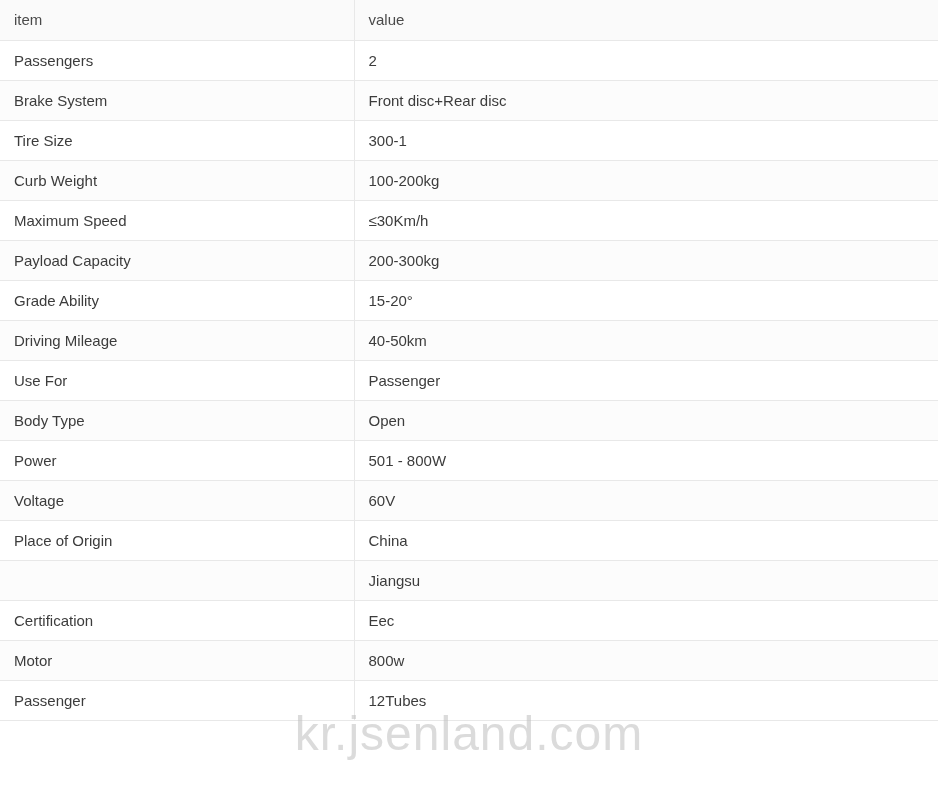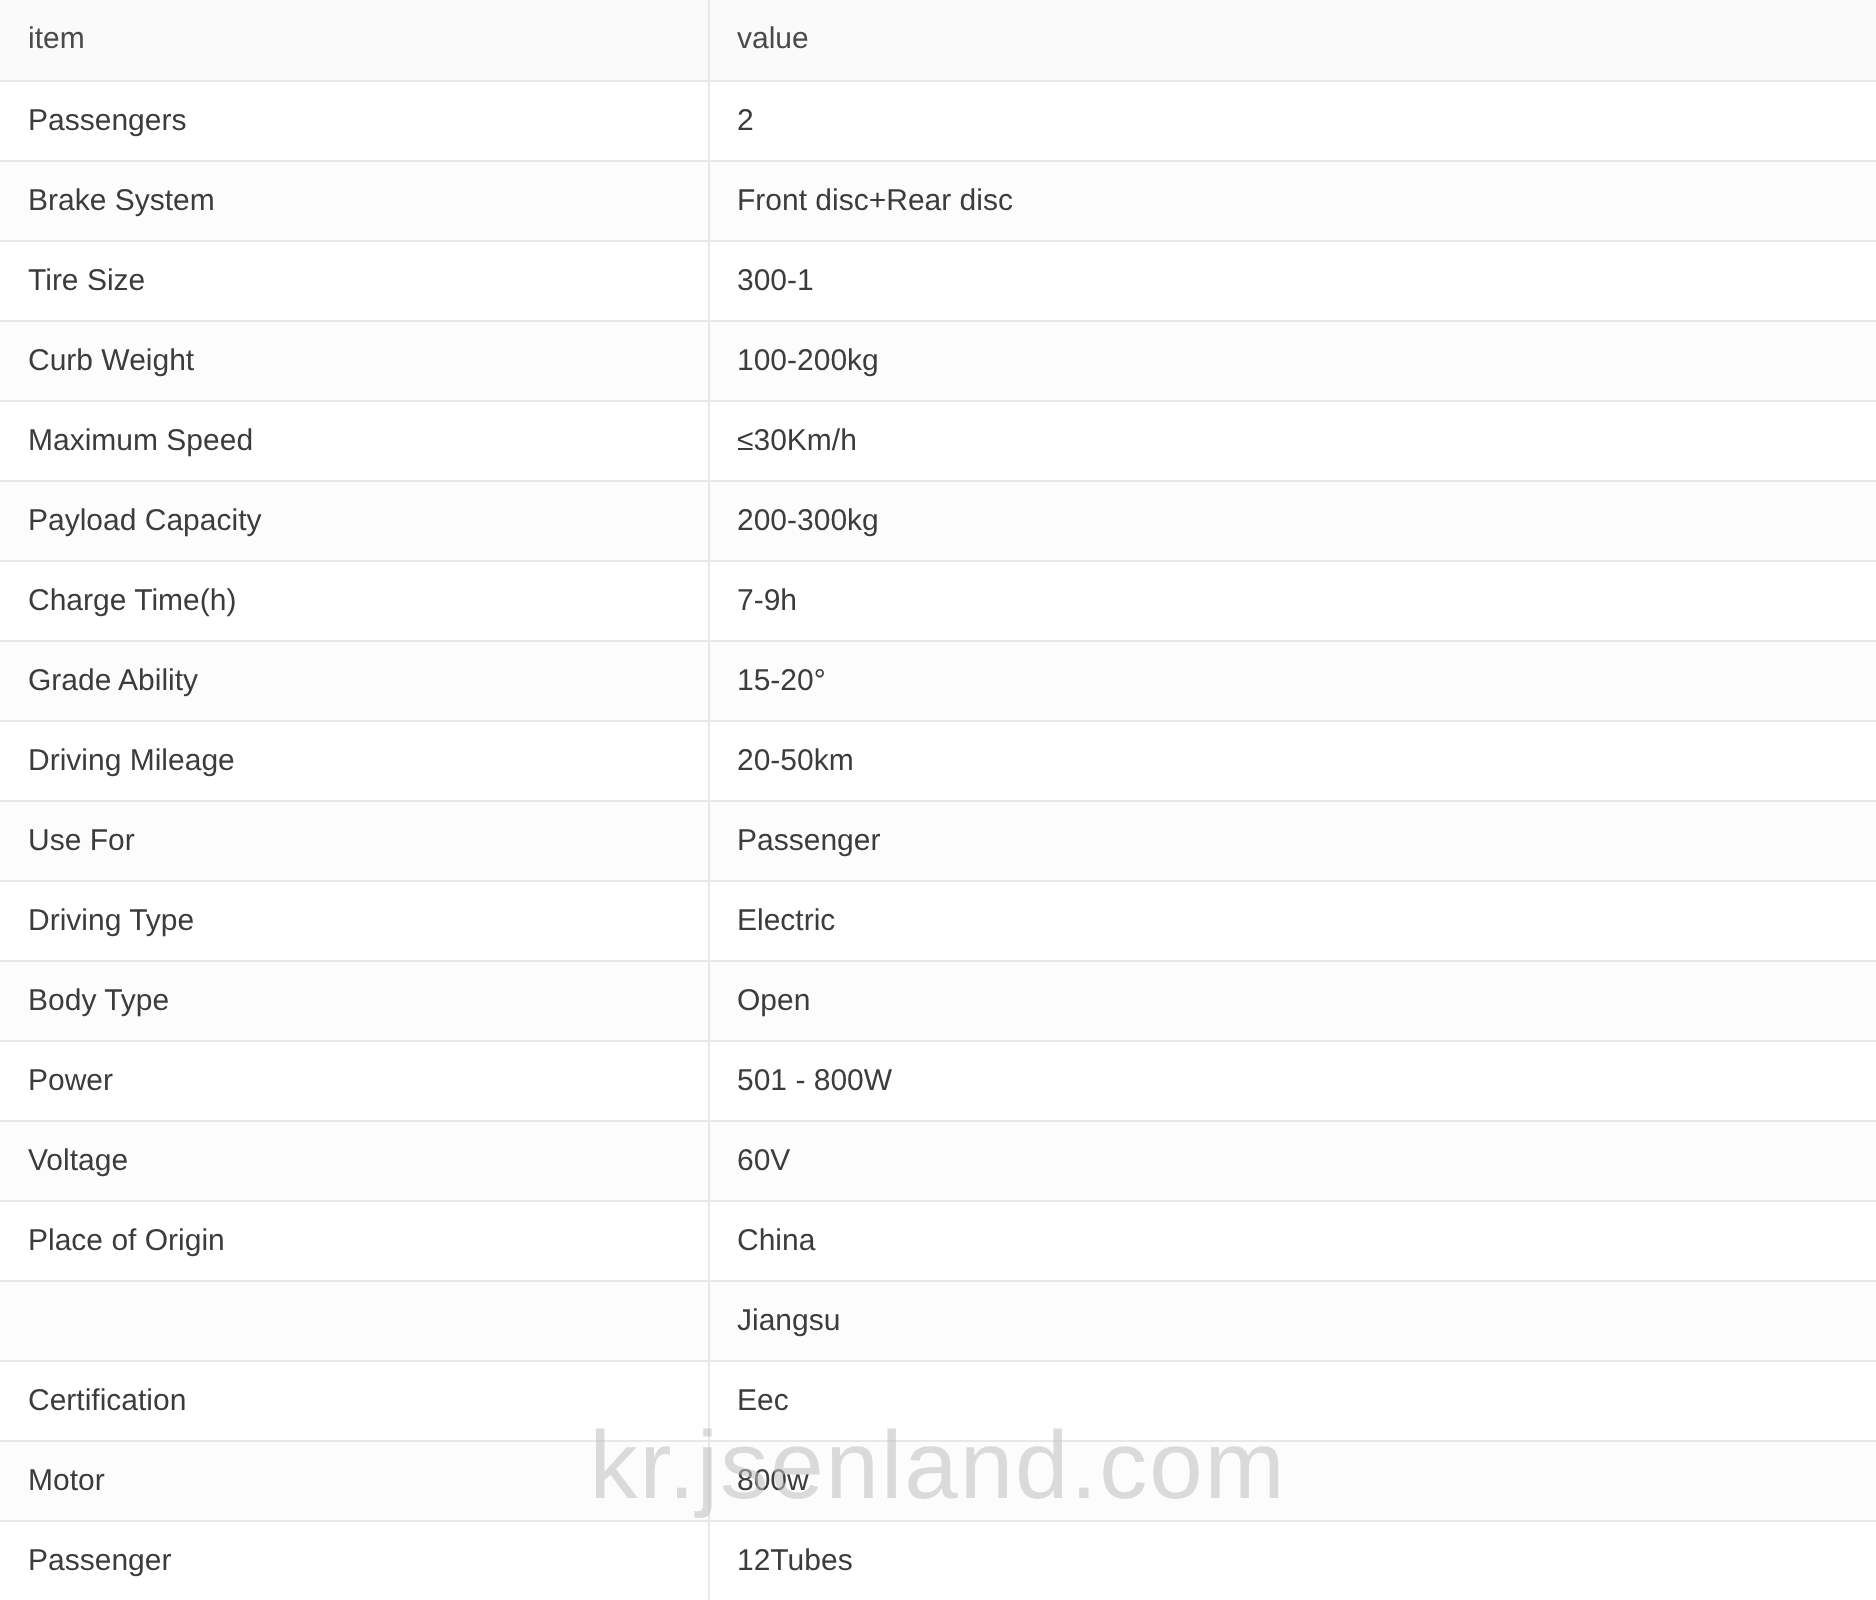--- a/index.html
+++ b/index.html
@@ -104,38 +104,30 @@
       </tr>
       <tr>
         <td class="item-cell">Maximum Speed</td>
         <td>≤30Km/h</td>
       </tr>
       <tr>
         <td class="item-cell">Payload Capacity</td>
         <td>200-300kg</td>
       </tr>
       <tr>
-        <td class="item-cell">Charge Time(h)</td>
-        <td>7-9h</td>
-      </tr>
-      <tr>
         <td class="item-cell">Grade Ability</td>
         <td>15-20°</td>
       </tr>
       <tr>
         <td class="item-cell">Driving Mileage</td>
-        <td>20-50km</td>
+        <td>40-50km</td>
       </tr>
       <tr>
         <td class="item-cell">Use For</td>
         <td>Passenger</td>
-      </tr>
-      <tr>
-        <td class="item-cell">Driving Type</td>
-        <td>Electric</td>
       </tr>
       <tr>
         <td class="item-cell">Body Type</td>
         <td>Open</td>
       </tr>
       <tr>
         <td class="item-cell">Power</td>
         <td>501 - 800W</td>
       </tr>
       <tr>

